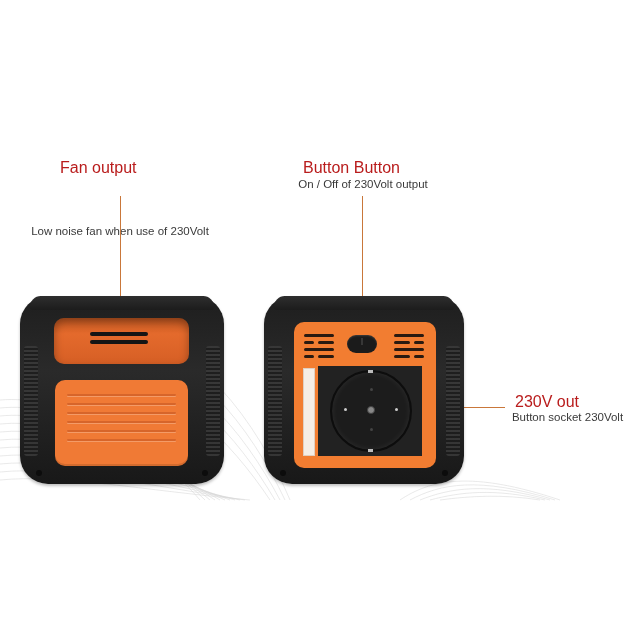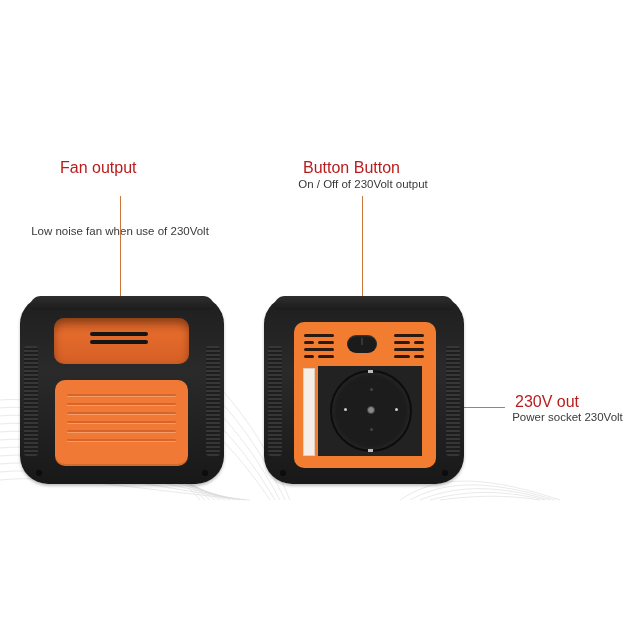--- a/index.html
+++ b/index.html
@@ -71,21 +71,21 @@
 
 <div class="callout-title" style="left:60px; top:159px; width:120px;">Fan output</div>
 <div class="callout-sub" style="left:15px; top:178px; width:210px;margin-top:47px;">Low noise fan when use of 230Volt</div>
 <div class="leader" style="left:120px; top:196px; width:1px; height:134px;"></div>
 
 <div class="callout-title" style="left:303px; top:159px; width:120px;">Button Button</div>
 <div class="callout-sub" style="left:278px; top:178px; width:170px;">On / Off of 230Volt output</div>
 <div class="leader" style="left:362px; top:196px; width:1px; height:152px;"></div>
 
 <div class="callout-title" style="left:515px; top:393px; width:100px;">230V out</div>
-<div class="callout-sub" style="left:500px; top:411px; width:135px;">Power socket 230Volt</div>
+<div class="callout-sub" style="left:500px; top:411px; width:135px;">Button socket 230Volt</div>
 <div class="leader" style="left:363px; top:407px; width:142px; height:1px;"></div>
 
 <div class="case" style="left:20px; top:296px; width:204px; height:188px;">
   <div class="case-top"></div>
   <div class="ribs" style="left:4px; top:50px; height:110px;"></div>
   <div class="ribs" style="right:4px; top:50px; height:110px;"></div>
 
   <div class="vent-insert" style="left:34px; top:22px; width:135px; height:46px;">
     <div class="slot" style="left:36px; top:14px; width:58px;"></div>
     <div class="slot" style="left:36px; top:22px; width:58px;"></div>

